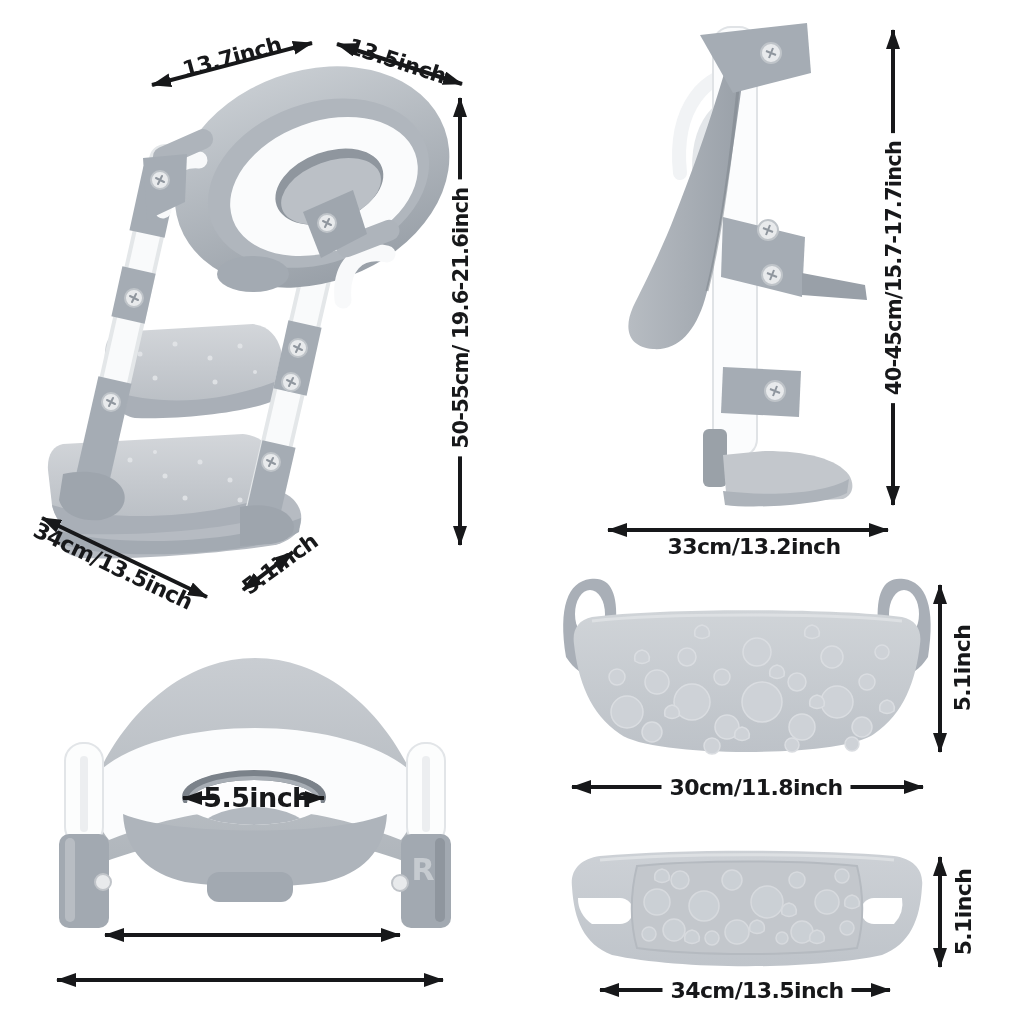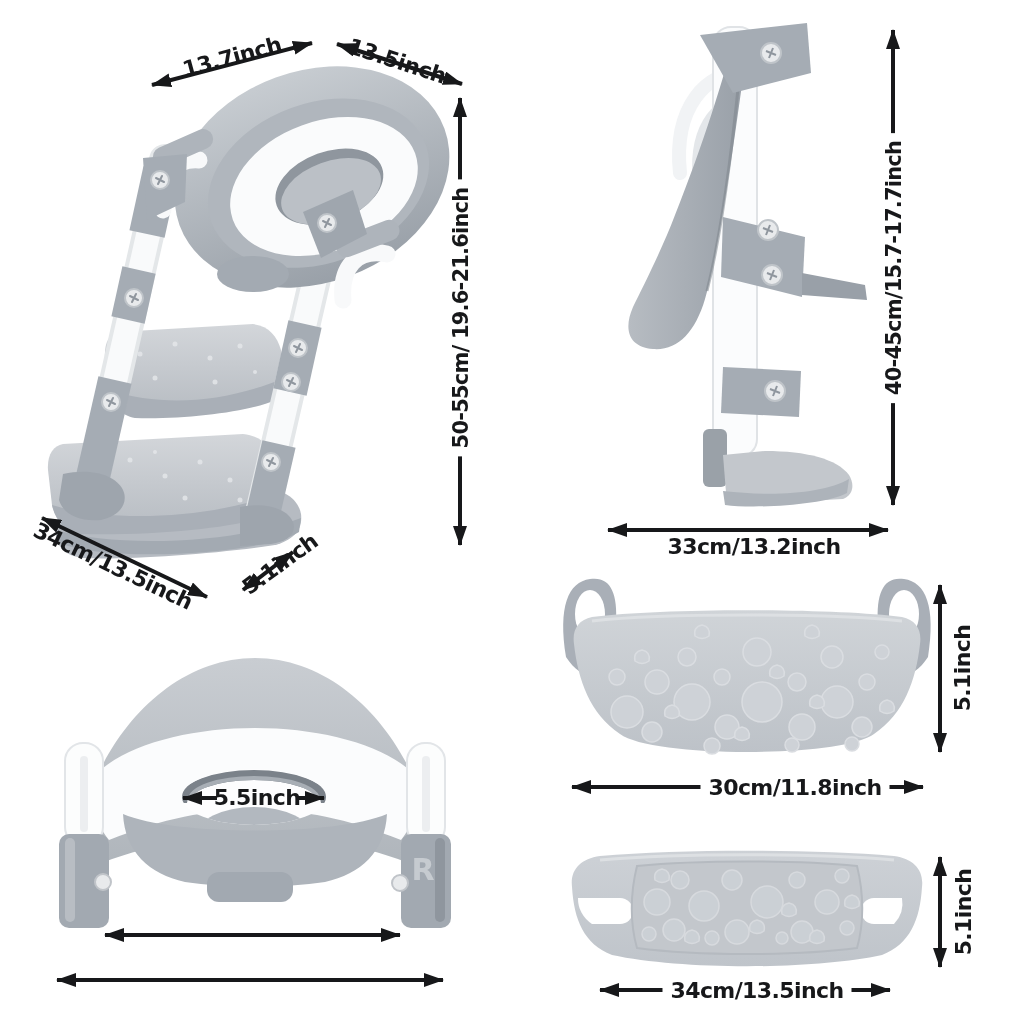--- a/index.html
+++ b/index.html
@@ -355,18 +355,18 @@
   </svg>
 
   <span class="dim" style="left:232px;top:57px;transform:translate(-50%,-50%) rotate(-15deg);">13.7inch</span>
   <span class="dim" style="left:397px;top:61px;transform:translate(-50%,-50%) rotate(18deg);">13.5inch</span>
   <span class="dim vert bg" style="left:461px;top:318px;transform:translate(-50%,-50%) rotate(-90deg);">50-55cm/ 19.6-21.6inch</span>
   <span class="dim" style="left:113px;top:566px;transform:translate(-50%,-50%) rotate(25.5deg);">34cm/13.5inch</span>
   <span class="dim" style="left:280px;top:564px;transform:translate(-50%,-50%) rotate(-36deg);">5.1inch</span>
   <span class="dim vert bg" style="left:894px;top:268px;transform:translate(-50%,-50%) rotate(-90deg);">40-45cm/15.7-17.7inch</span>
   <span class="dim bg" style="left:754px;top:530px;margin-top:16px;">33cm/13.2inch</span>
   <span class="dim" style="left:962px;top:668px;transform:translate(-50%,-50%) rotate(-90deg);">5.1inch</span>
-  <span class="dim bg" style="left:756px;top:787px;margin-left:39px;">30cm/11.8inch</span>
+  <span class="dim bg" style="left:756px;top:787px;">30cm/11.8inch</span>
   <span class="dim" style="left:963px;top:912px;transform:translate(-50%,-50%) rotate(-90deg);">5.1inch</span>
   <span class="dim bg" style="left:757px;top:990px;">34cm/13.5inch</span>
-  <span class="dim" style="left:257px;top:797px;font-size:22px;">5.5inch</span>
+  <span class="dim" style="left:257px;top:797px;font-size:27px;">5.5inch</span>
   <span class="marking" style="left:423px;top:869px;">R</span>
 </div>
 
 </body></html>

